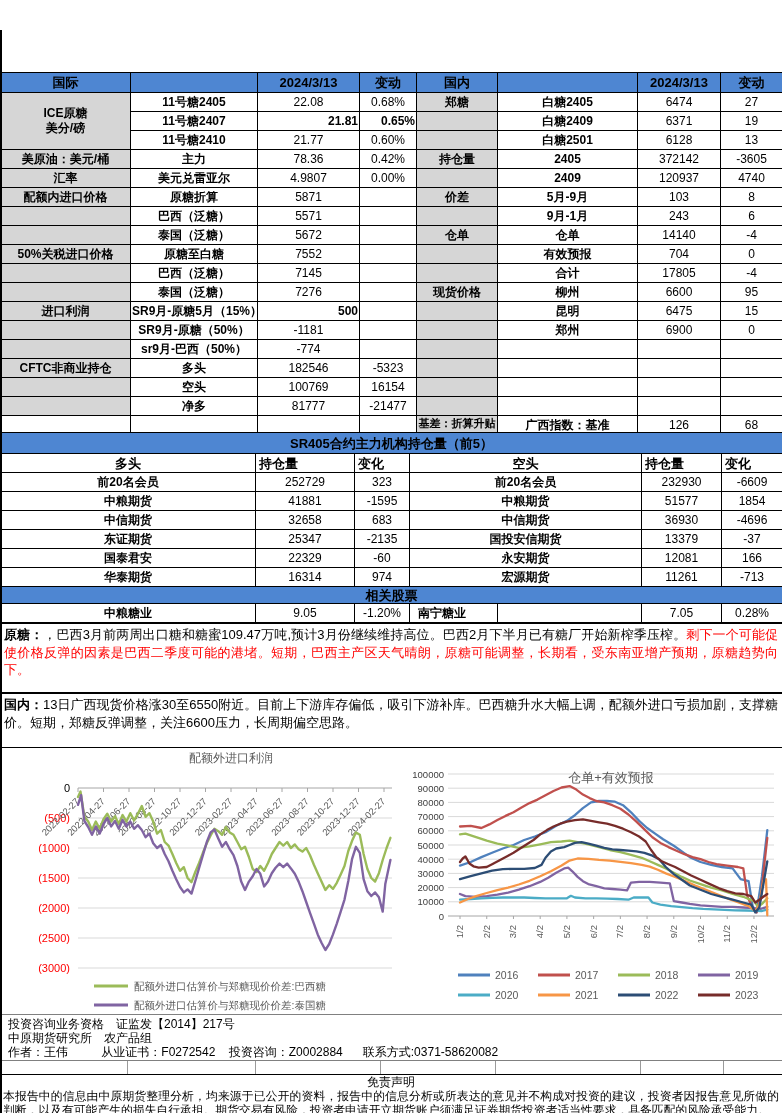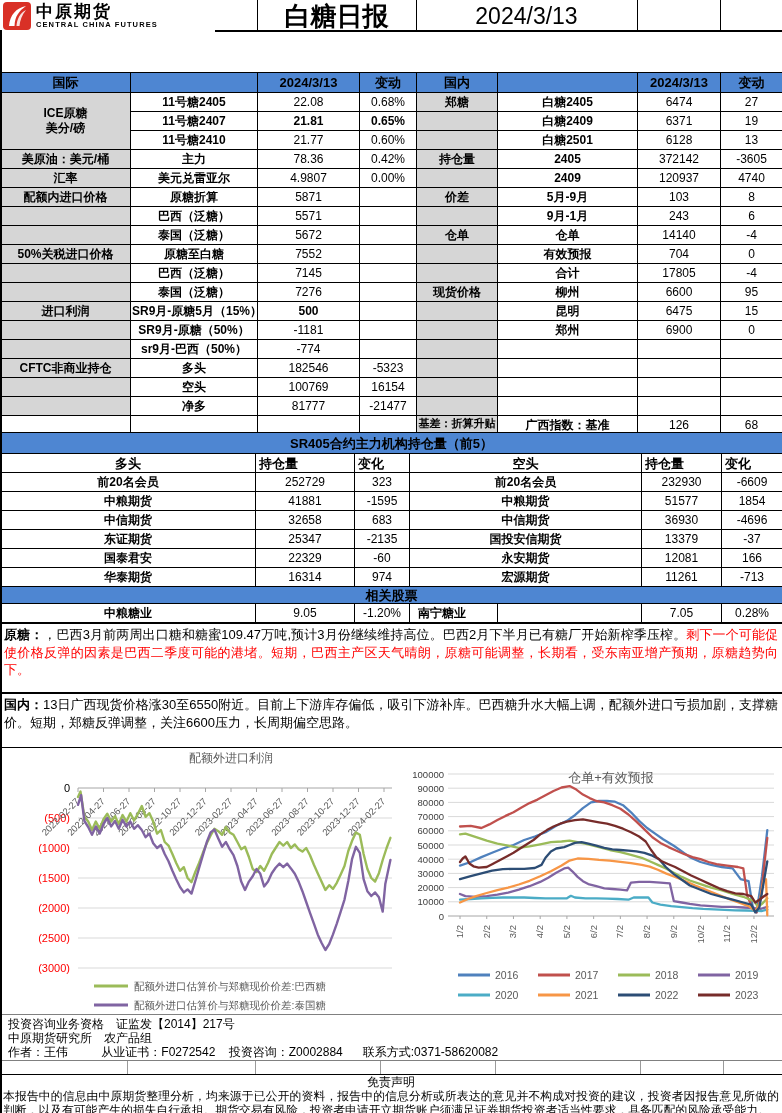--- a/index.html
+++ b/index.html
@@ -19,21 +19,21 @@
   #left-border{position:absolute;left:0;top:30px;width:2px;height:1083px;background:#000;}
   
   table{border-collapse:collapse;table-layout:fixed;background:#fff;}
   #main-table{position:absolute;left:0;top:32px;width:782px;margin-top:40px;}
   #sr-table{position:absolute;left:0;top:432px;width:782px;}
   td{border:1px solid #000;font-size:12px;text-align:center;vertical-align:middle;
      padding:0 1px;overflow:hidden;white-space:nowrap;line-height:15px;}
   td.g{background:var(--grey);font-weight:bold;white-space:pre-line;}
   td.s{font-weight:bold;}
   td.v{font-weight:normal;}
-  td.vb{font-weight:bold;}
+  td.vb{font-weight:bold;text-align:right;}
   td.hd{background:var(--blue);font-weight:bold;font-size:13px;}
   td.bt{background:var(--blue);font-weight:bold;font-size:13px;}
   td.h{font-weight:bold;font-size:13px;}
   td.hl{font-weight:bold;font-size:13px;text-align:left;padding-left:3px;}
   td.sl{font-weight:bold;text-align:left;padding-left:8px;}
   td.clip{vertical-align:top;}
   td.clip .clipbox{height:31px;overflow:hidden;font-size:11px;line-height:15px;white-space:normal;}
   
   .para{position:absolute;left:0;width:782px;border-top:2px solid #000;box-sizing:border-box;
         font-size:13px;line-height:17.5px;padding:2px 4px 0 4px;text-align:justify;}
@@ -51,40 +51,20 @@
   #f-gridrow{position:relative;height:13px;border-top:1px solid #808080;border-bottom:1px solid #000;margin-top:1px;}
   .ftick{position:absolute;top:0;width:1px;height:13px;background:#9a9a9a;}
   #f-dis-title{text-align:center;font-size:12px;line-height:15px;}
   #f-dis{font-size:11.8px;line-height:13.5px;padding:0 3px;text-align:justify;}
 </style>
 </head>
 <body>
 
 <div id="page">
 
-  <div id="title-row">
-    <div id="logo">
-      <svg width="28" height="28" viewBox="0 0 28 28">
-        <rect x="0" y="0" width="28" height="28" rx="4" fill="#D93026"></rect>
-        <path d="M6 24 C7 13, 13 6, 23 4 C16 9, 12 14, 11.5 24 Z" fill="#ffffff"></path>
-        <path d="M13.5 24 C14 17, 17 11, 23 8 C19 13, 17 18, 16.5 24 Z" fill="#ffffff" opacity="0.85"></path>
-      </svg>
-      <div id="logo-text">
-        <div id="logo-cn">中原期货</div>
-        <div id="logo-en">CENTRAL CHINA FUTURES</div>
-      </div>
-    </div>
-    <div id="report-title">白糖日报</div>
-    <div id="report-date">2024/3/13</div>
-    <div class="tvline" style="left:257px"></div>
-    <div class="tvline" style="left:416px"></div>
-    <div class="tvline" style="left:637px"></div>
-    <div class="tvline" style="left:720px"></div>
-    <div id="title-underline"></div>
-  </div>
 
   <table id="main-table">
       <colgroup>
         <col style="width: 130px;">
         <col style="width: 127px;">
         <col style="width: 102px;">
         <col style="width: 57px;">
         <col style="width: 81px;">
         <col style="width: 140px;">
         <col style="width: 83px;">

